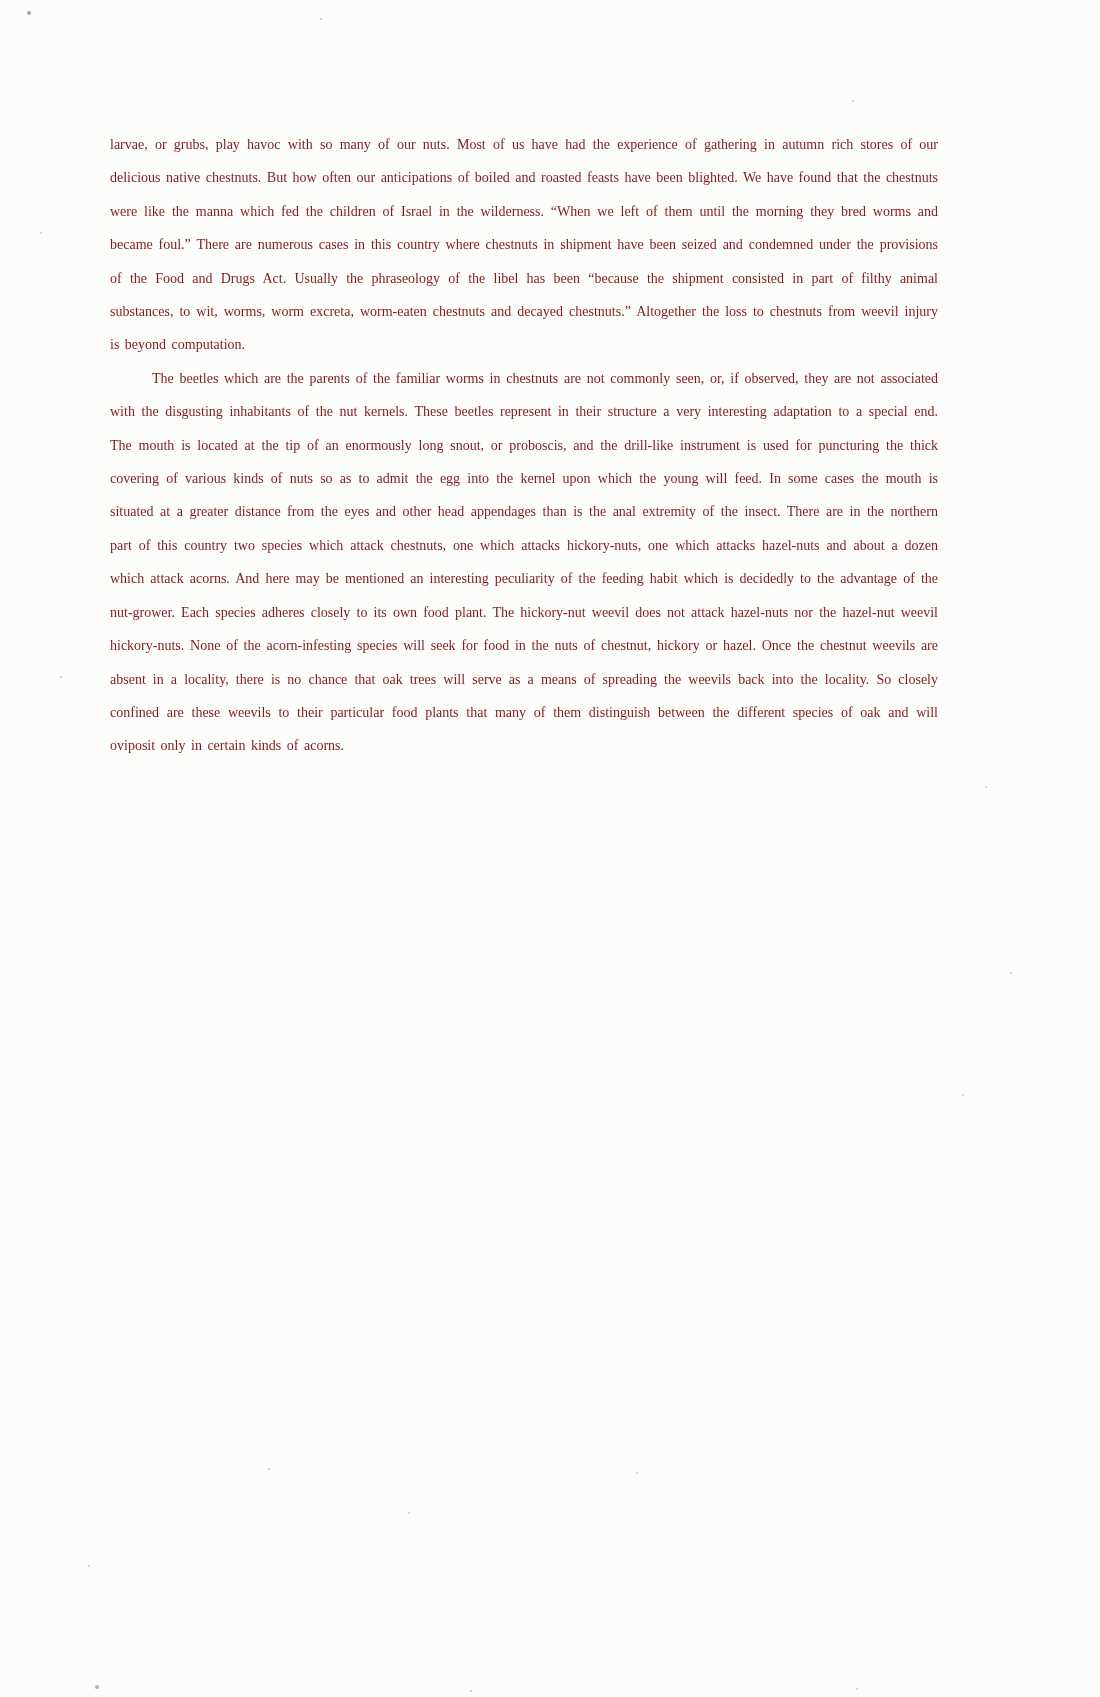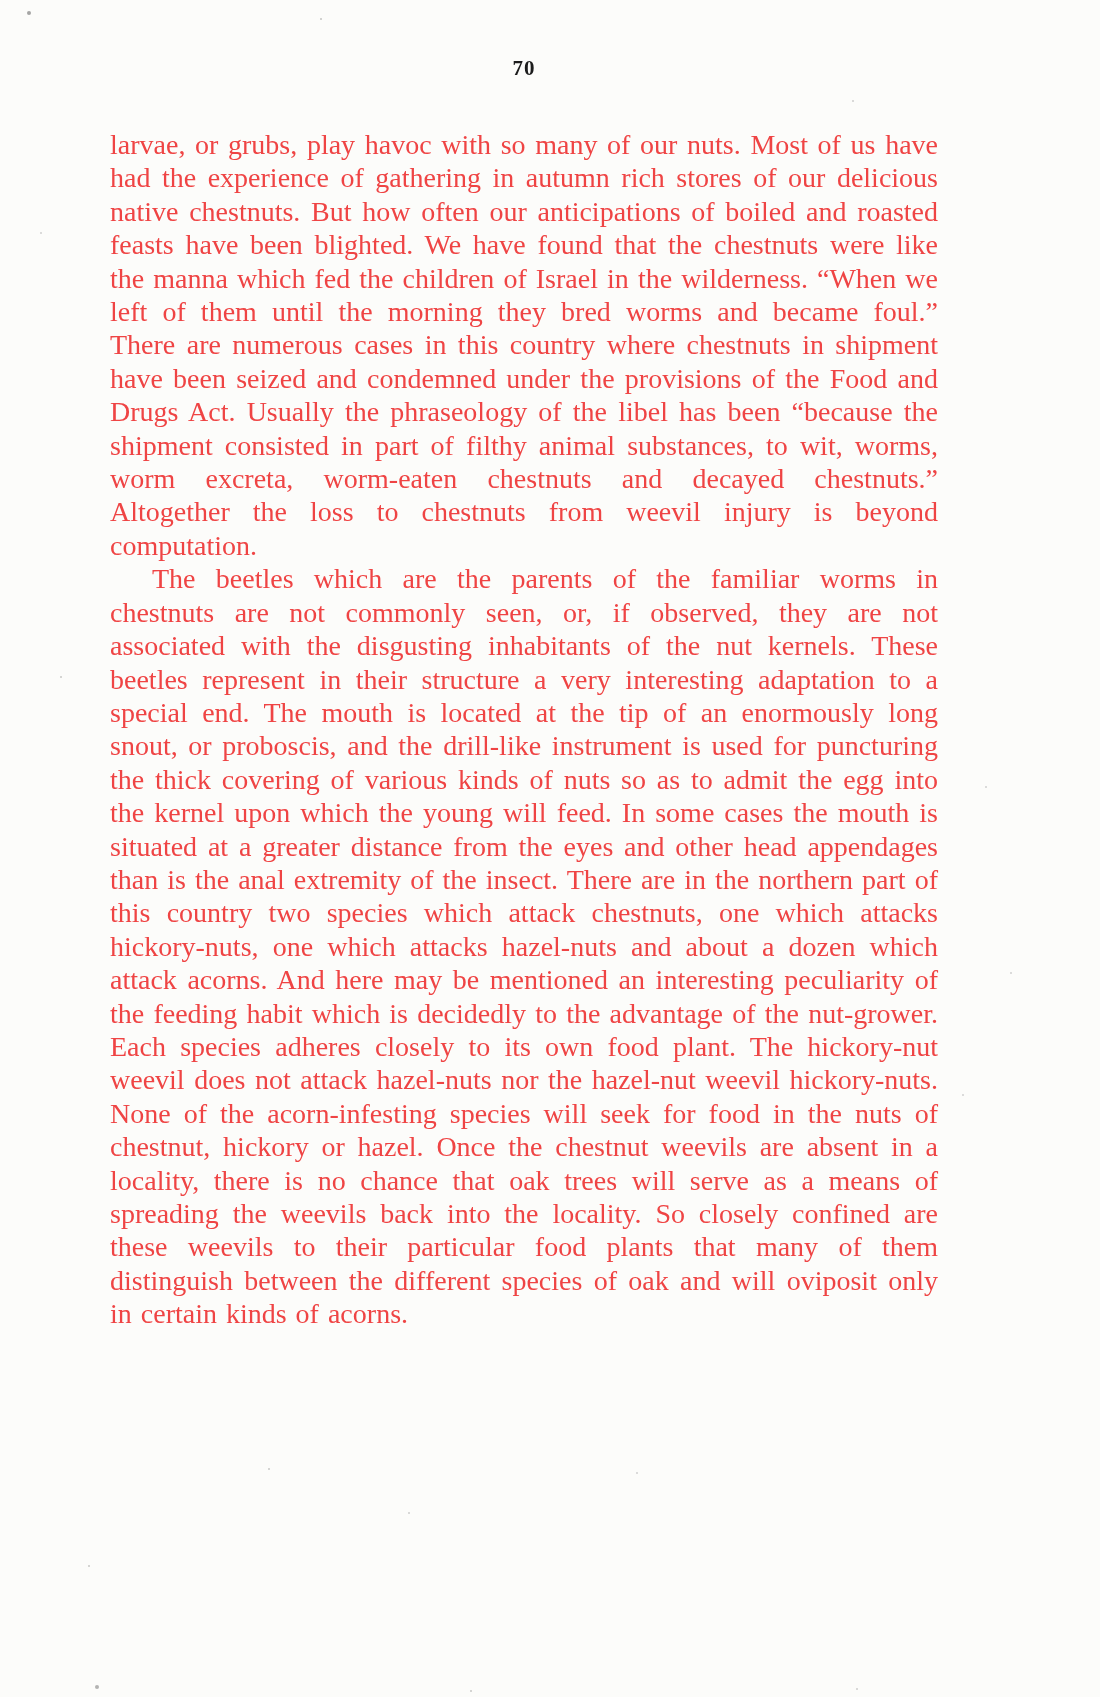--- a/index.html
+++ b/index.html
@@ -28,25 +28,25 @@
     font-size: 21px;
     font-weight: bold;
     letter-spacing: 1px;
     color: #1c1c1c;
   }
   .text-block {
     position: absolute;
     top: 128px;
     left: 110px;
     width: 828px;
-    font-size: 28px;
+    font-size: 14px;
     line-height: 33.4px;
     text-align: justify;
     word-spacing: 2px;
-    color: #ef4444;
+    color: #7f1d1d;
   }
   .text-block p {
     margin: 0;
     padding: 0;
   }
   .text-block p.indent {
     text-indent: 42px;
   }
   
   .specks {
@@ -73,21 +73,20 @@
       856px 1688px 0 0 rgba(100,100,100,.3),
       962px 1094px 0 0 rgba(110,110,110,.3),
       40px 232px 0 0 rgba(110,110,110,.3);
   }
 </style>
 </head>
 <body>
 
 <div class="page">
 
-  <div class="page-number">70</div>
 
   <div class="text-block">
     <p class="para">larvae, or grubs, play havoc with so many of our nuts.  Most of us have had the experience of gathering in autumn rich stores of our delicious native chestnuts.  But how often our anticipations of boiled and roasted feasts have been blighted.  We have found that the chestnuts were like the manna which fed the children of Israel in the wilderness.  “When we left of them until the morning they bred worms and became foul.”  There are numerous cases in this country where chestnuts in shipment have been seized and condemned under the provisions of the Food and Drugs Act.  Usually the phraseology of the libel has been “because the shipment consisted in part of filthy animal substances, to wit, worms, worm excreta, worm-eaten chestnuts and decayed chestnuts.”  Altogether the loss to chestnuts from weevil injury is beyond computation.</p>
     <p class="para indent">The beetles which are the parents of the familiar worms in chestnuts are not commonly seen, or, if observed, they are not associated with the disgusting inhabitants of the nut kernels.  These beetles represent in their structure a very interesting adaptation to a special end.  The mouth is located at the tip of an enormously long snout, or proboscis, and the drill-like instrument is used for puncturing the thick covering of various kinds of nuts so as to admit the egg into the kernel upon which the young will feed.  In some cases the mouth is situated at a greater distance from the eyes and other head appendages than is the anal extremity of the insect.  There are in the northern part of this country two species which attack chestnuts, one which attacks hickory-nuts, one which attacks hazel-nuts and about a dozen which attack acorns.  And here may be mentioned an interesting peculiarity of the feeding habit which is decidedly to the advantage of the nut-grower.  Each species adheres closely to its own food plant.  The hickory-nut weevil does not attack hazel-nuts nor the hazel-nut weevil hickory-nuts.  None of the acorn-infesting species will seek for food in the nuts of chestnut, hickory or hazel.  Once the chestnut weevils are absent in a locality, there is no chance that oak trees will serve as a means of spreading the weevils back into the locality.  So closely confined are these weevils to their particular food plants that many of them distinguish between the different species of oak and will oviposit only in certain kinds of acorns.</p>
   </div>
 
   <div class="specks"></div>
 
 </div>
 

